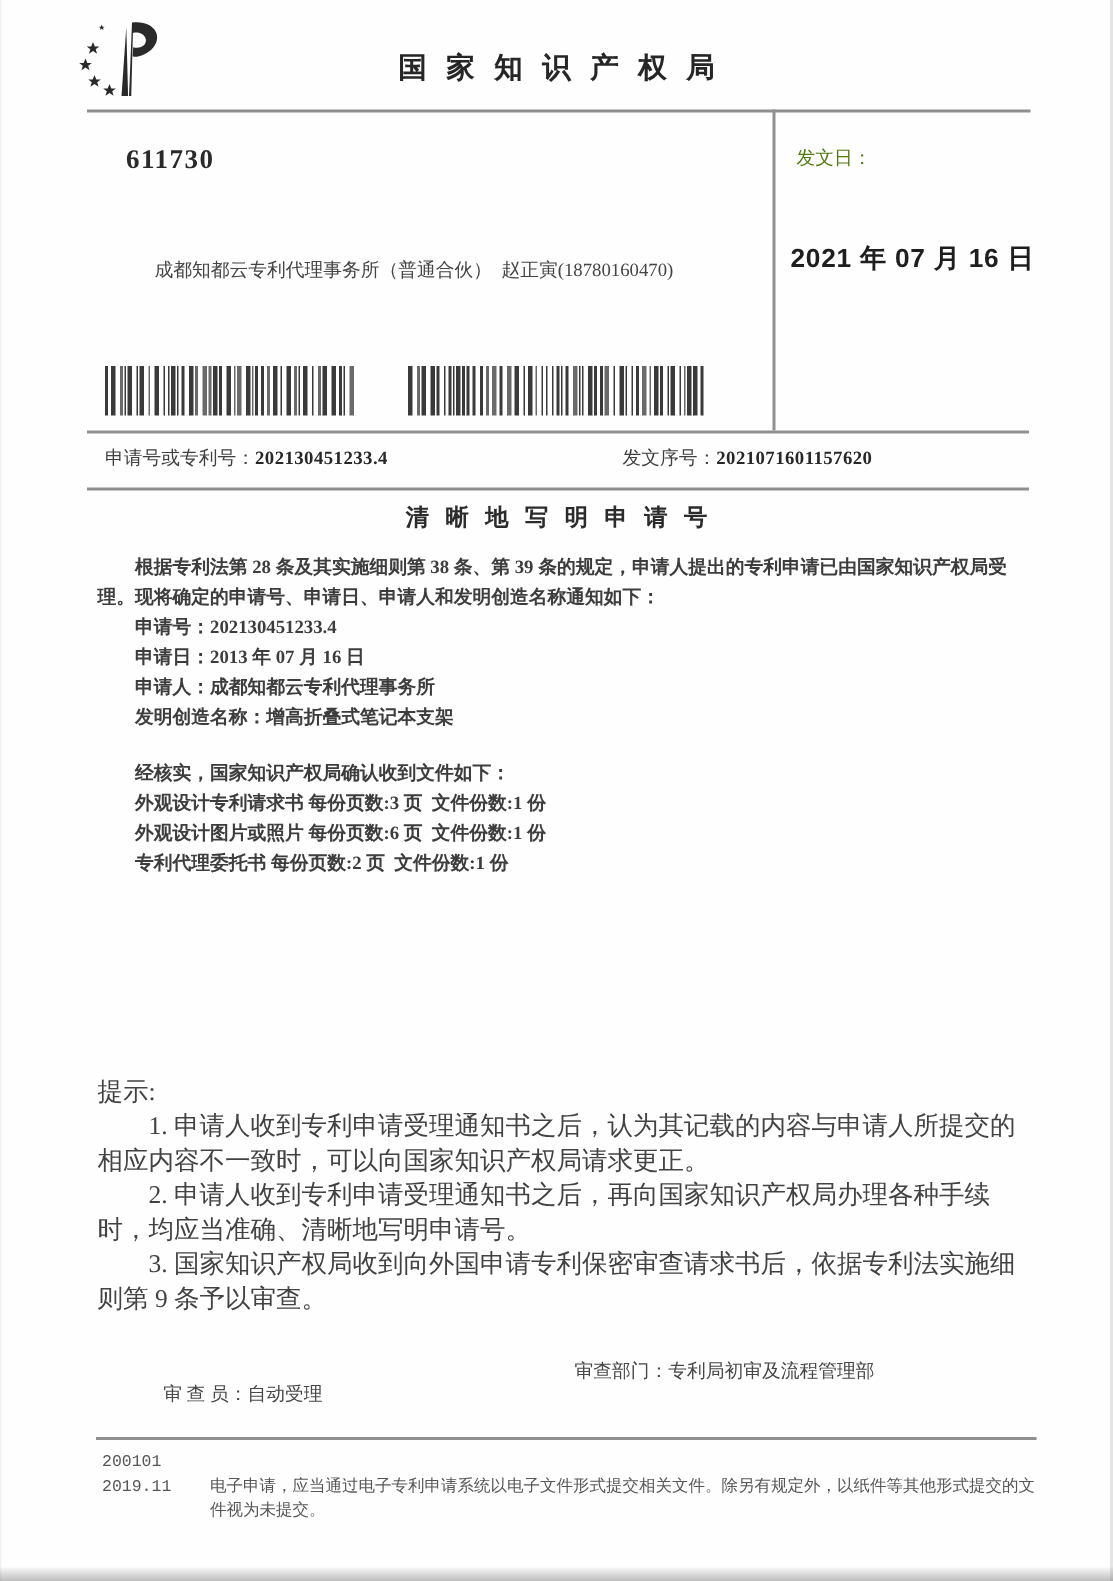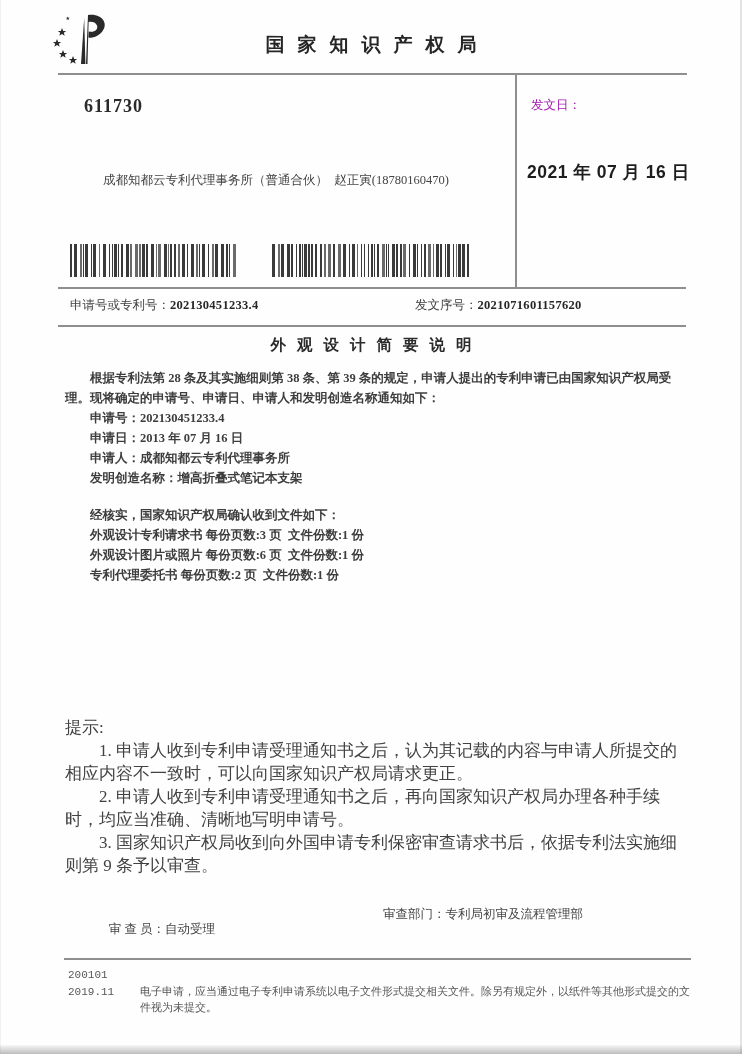--- a/index.html
+++ b/index.html
@@ -33,21 +33,21 @@
   }
 
   
   .postal-code{position:absolute;left:84px;top:96px;font-size:18px;font-weight:bold;color:#2a2a2a;letter-spacing:1px;}
   .address{position:absolute;left:62px;top:128px;width:428px;text-align:center;
     font-size:12.5px;line-height:22px;color:#444;}
   .agency-line{position:absolute;left:62px;top:172px;width:428px;text-align:center;
     font-size:12.5px;color:#444;white-space:pre-wrap;}
 
   
-  .issue-date-label{position:absolute;left:531px;top:97px;font-size:12.5px;color:#a21caf;}
+  .issue-date-label{position:absolute;left:531px;top:97px;font-size:12.5px;color:#4d7c0f;}
   .issue-date-value{position:absolute;left:527px;top:160px;font-size:17.5px;color:#1e1e1e;
     font-family:"Liberation Sans","DejaVu Sans",sans-serif;font-weight:600;letter-spacing:0.5px;}
 
   
   .barcode{position:absolute;top:244px;height:33px;}
   .barcode-1{left:70px;width:168px;}
   .barcode-2{left:272px;width:202px;}
   .barcode span{display:inline-block;height:100%;vertical-align:top;}
 
   
@@ -122,21 +122,21 @@
     <div class="app-number">
       <span>申请号或专利号：</span><span class="num-val">202130451233.4</span>
     </div>
     <div class="serial-number">
       <span>发文序号：</span><span class="num-val">2021071601157620</span>
     </div>
   </div>
 
   <div class="hr rule-under-numbers"></div>
 
-  <div class="doc-title">外观设计简要说明</div>
+  <div class="doc-title">清晰地写明申请号</div>
 
   <div class="body-block">
     <p class="intro">根据专利法第 28 条及其实施细则第 38 条、第 39 条的规定，申请人提出的专利申请已由国家知识产权局受理。现将确定的申请号、申请日、申请人和发明创造名称通知如下：</p>
     <div class="detail-line">申请号：202130451233.4</div>
     <div class="detail-line">申请日：2013 年 07 月 16 日</div>
     <div class="detail-line">申请人：成都知都云专利代理事务所</div>
     <div class="detail-line">发明创造名称：增高折叠式笔记本支架</div>
     <div class="received-block">
       <div class="received-line">经核实，国家知识产权局确认收到文件如下：</div>
       <div class="received-line">外观设计专利请求书 每份页数:3 页  文件份数:1 份</div>

